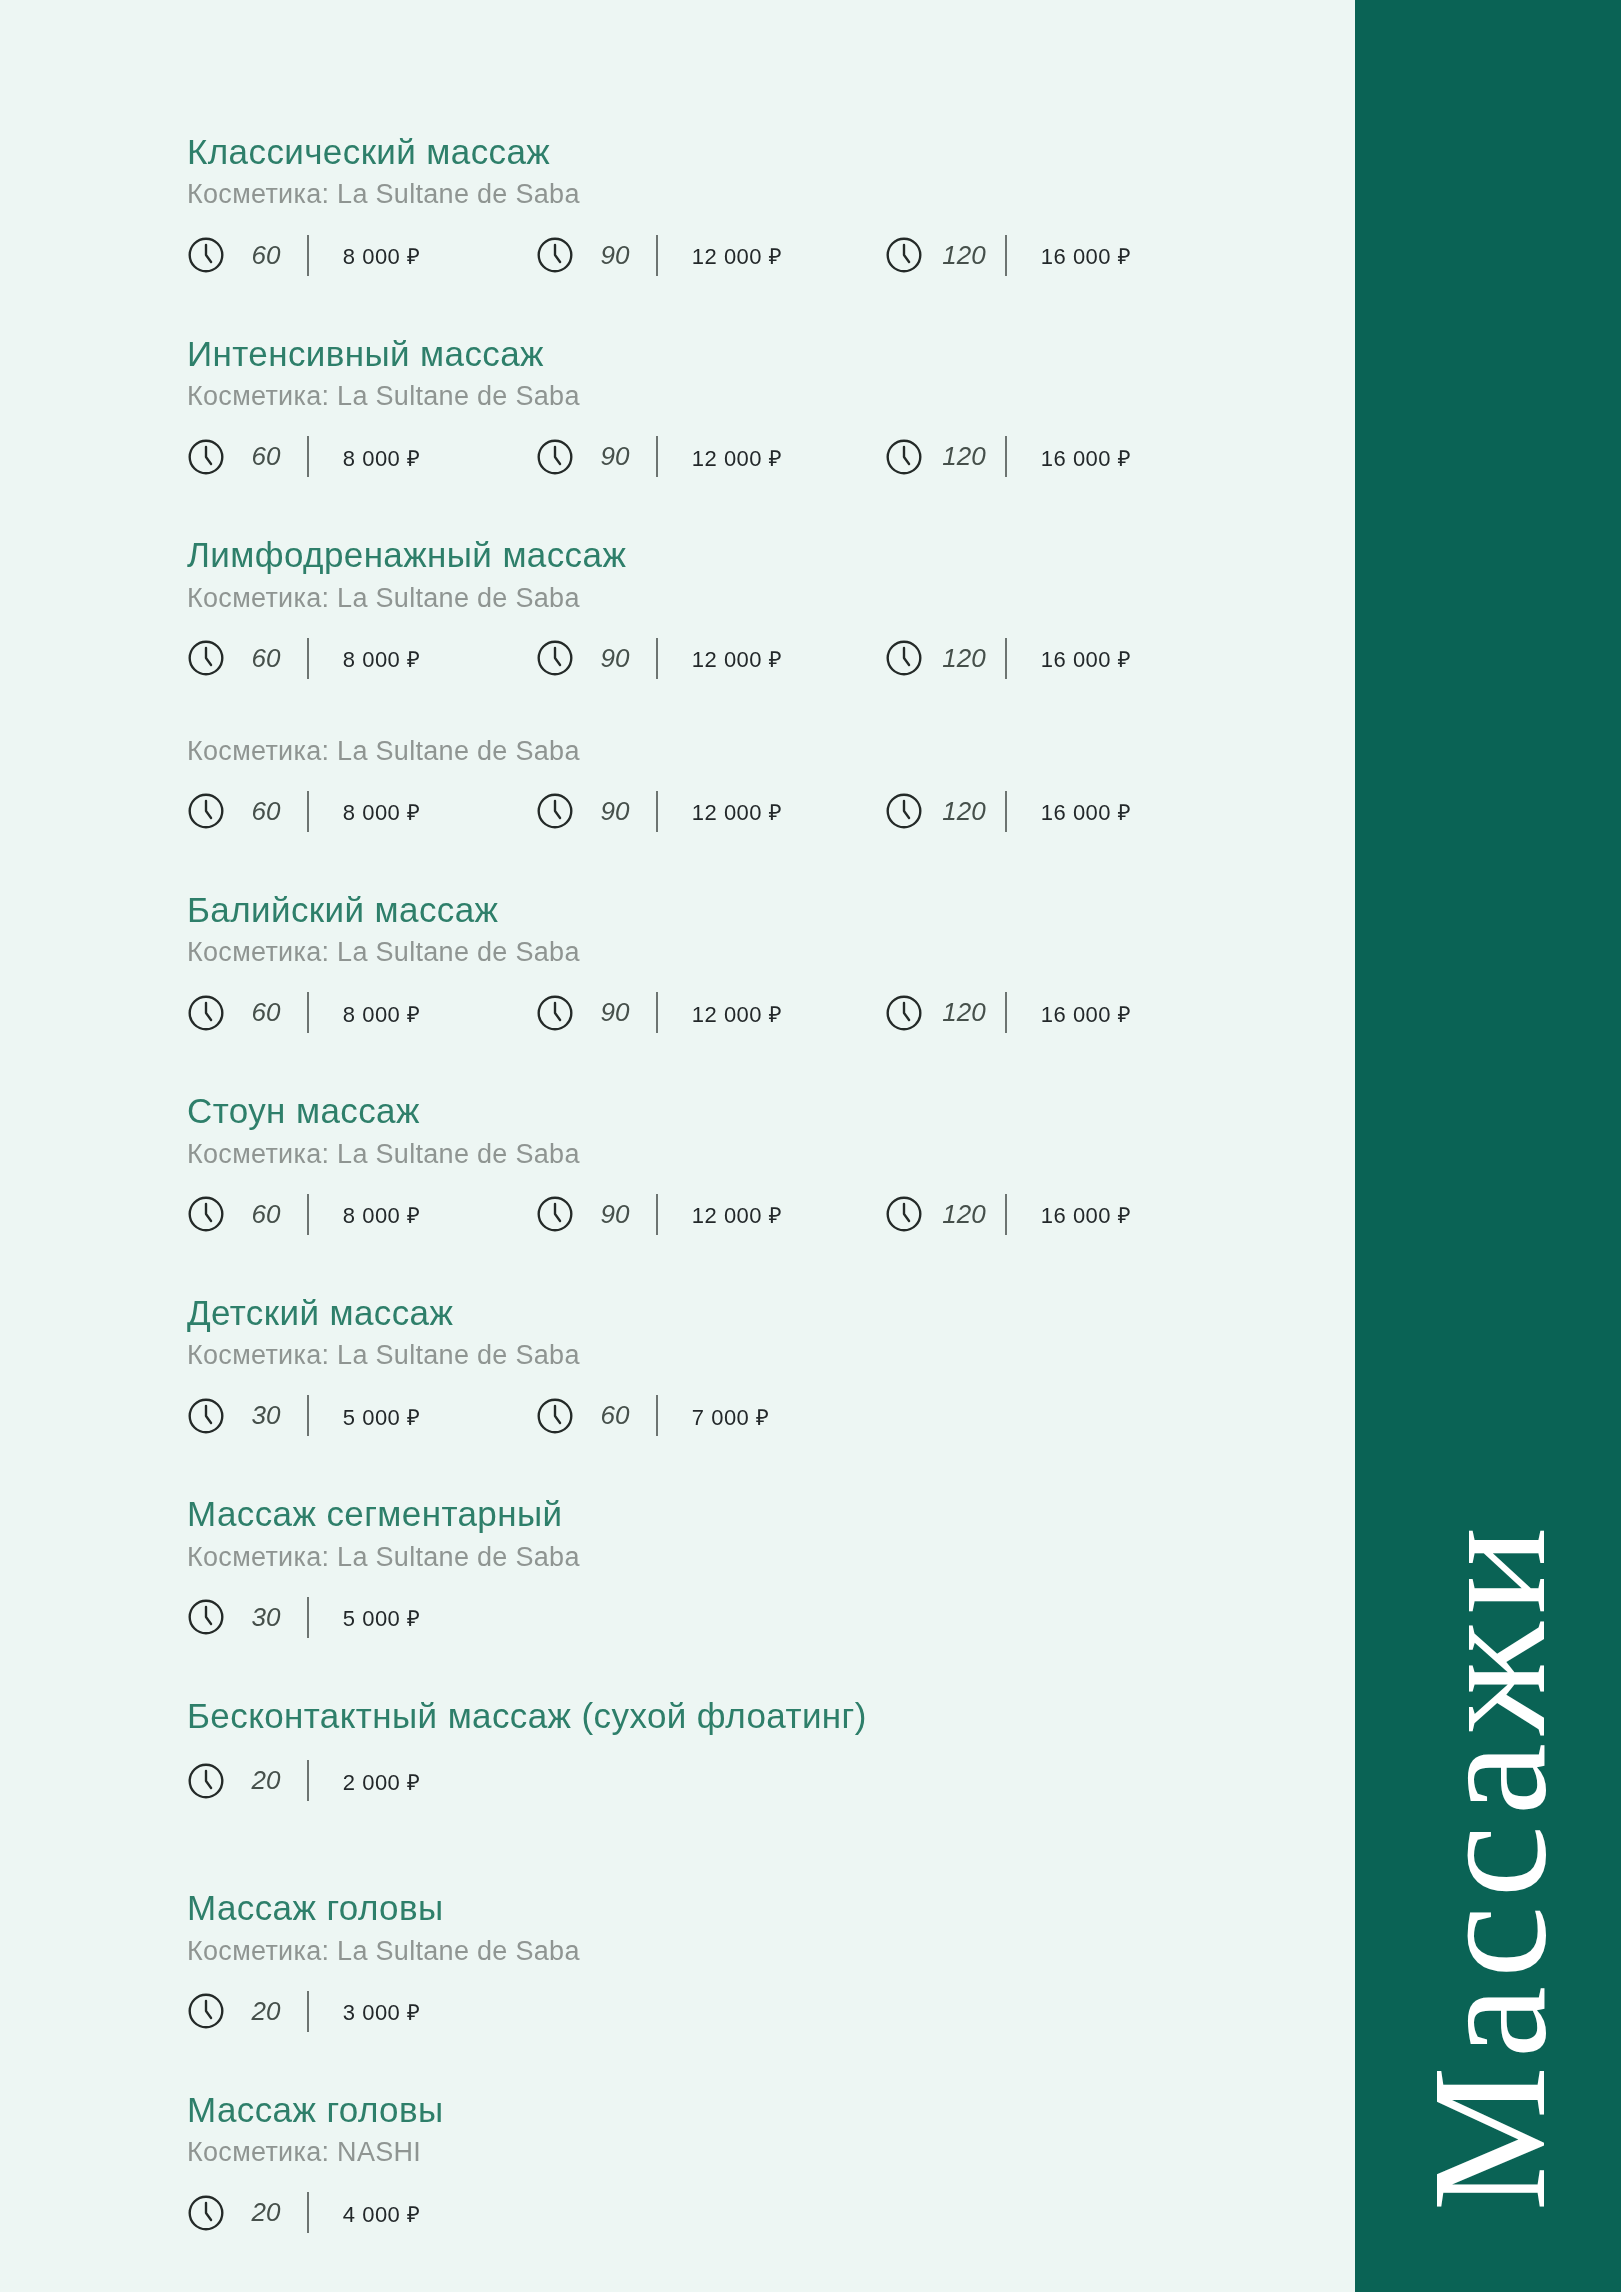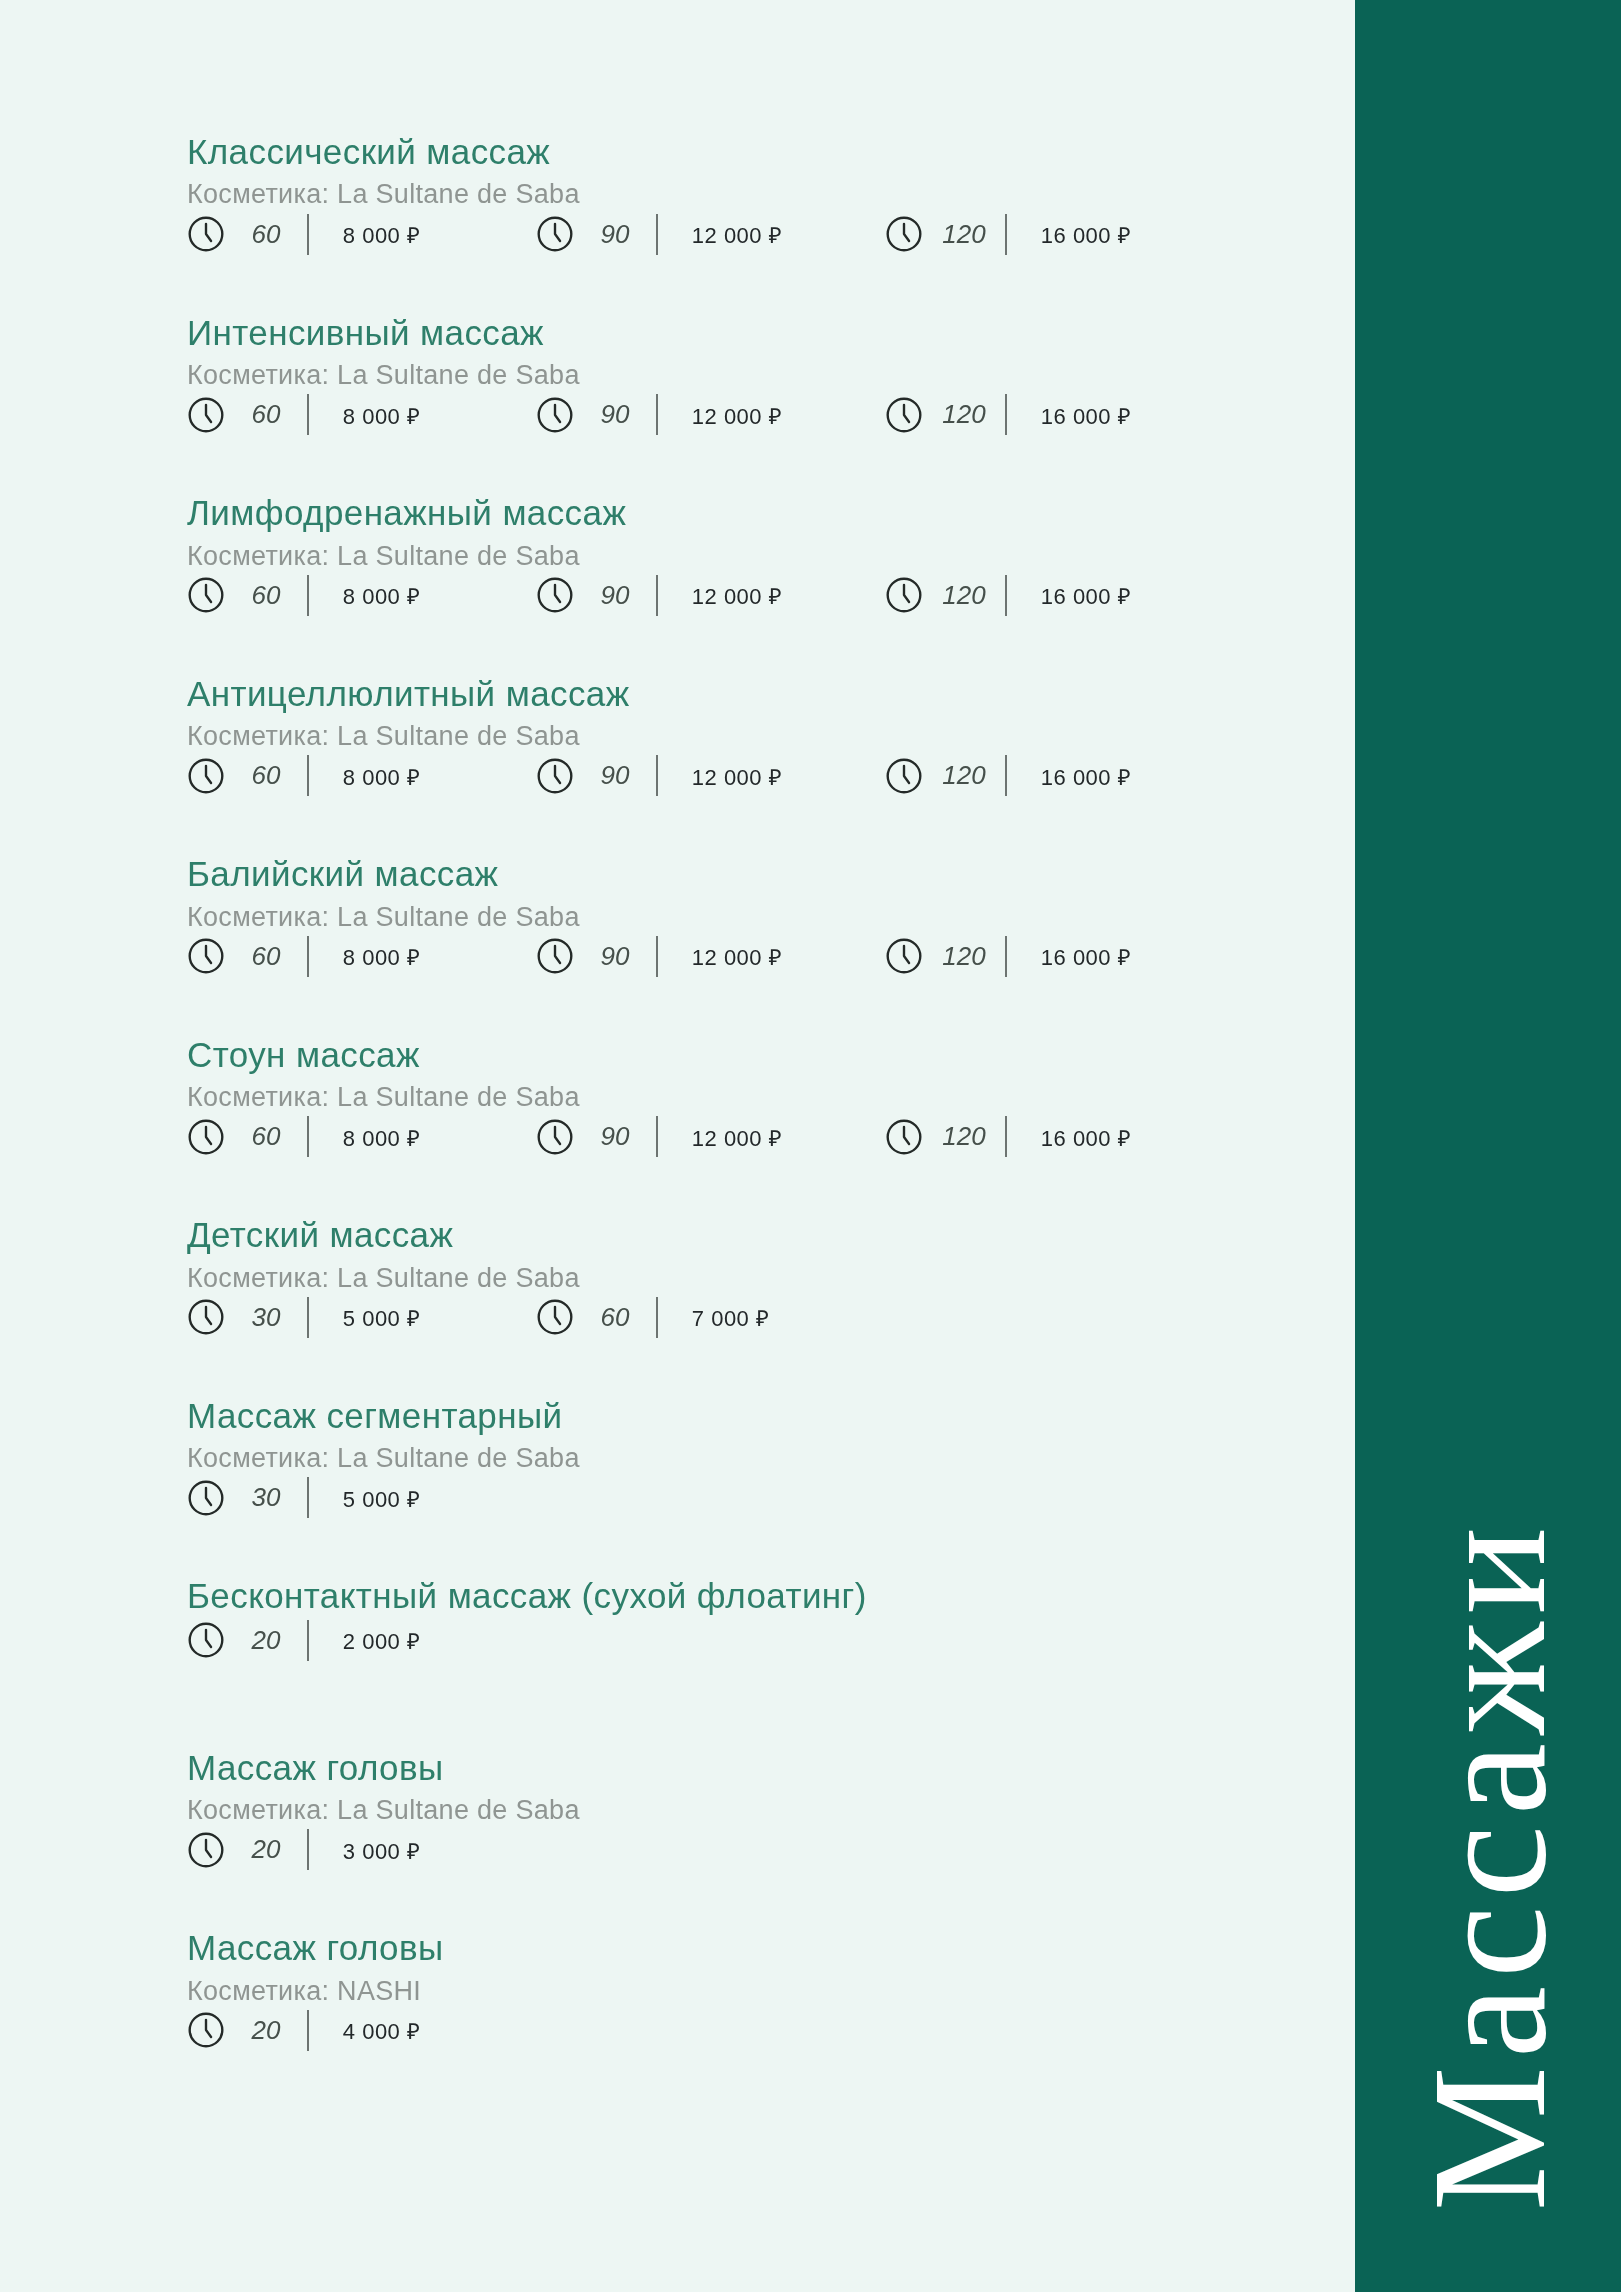--- a/index.html
+++ b/index.html
@@ -23,21 +23,21 @@
   .item{margin:0 0 57px 0}
   .item.no-sub{margin-bottom:86px}
   .title{
     margin:0;font-size:35px;font-weight:400;line-height:1.18;
     color:var(--title);letter-spacing:0.4px;
   }
   .subtitle{
     margin:7.2px 0 0 0;font-size:27px;line-height:1.15;
     color:var(--sub);letter-spacing:0.3px;
   }
-  .row{display:flex;margin-top:3px}
+  .row{display:flex;margin-top:24px}
   .cell{display:flex;align-items:center;width:349px;flex:0 0 auto}
   .clock{flex:0 0 38px;width:38px;height:38px;color:var(--clock)}
   .clock svg{display:block;width:38px;height:38px}
   .dur{
     width:82px;text-align:center;font-style:italic;
     font-size:26px;color:var(--dur);
   }
   .vline{width:1.8px;height:41px;background:var(--divider);flex:0 0 1.8px}
   .price{
     margin-left:34px;font-size:22px;color:var(--price);
@@ -173,21 +173,20 @@
         <path d="M12 5.6 L12 12 L15.2 16.4" stroke="currentColor" stroke-width="1.5" stroke-linecap="round" stroke-linejoin="round"></path>
       </svg>
     </span>
     <span class="dur">120</span>
     <span class="vline"></span>
     <span class="price">16 000 ₽</span>
   </div>
         </div>
   </section>
       <section class="item">
-    <h2 class="title">Антицеллюлитный массаж</h2>
     <p class="subtitle">Косметика: La Sultane de Saba</p>
     <div class="row">
           <div class="cell">
     <span class="clock">
       <svg viewBox="0 0 24 24" fill="none" aria-hidden="true">
         <circle cx="12" cy="12" r="10.3" stroke="currentColor" stroke-width="1.5"></circle>
         <path d="M12 5.6 L12 12 L15.2 16.4" stroke="currentColor" stroke-width="1.5" stroke-linecap="round" stroke-linejoin="round"></path>
       </svg>
     </span>
     <span class="dur">60</span>

